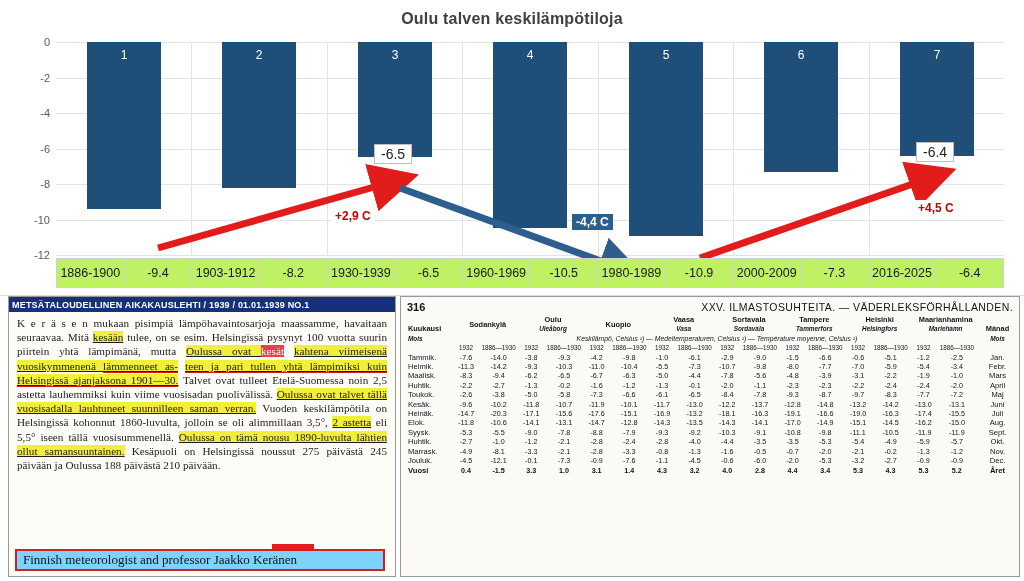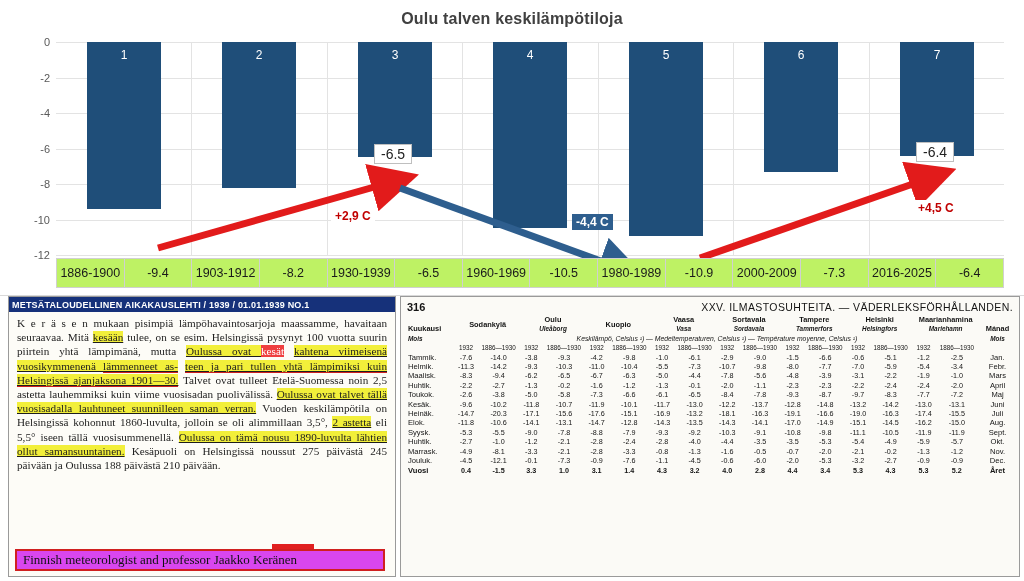--- a/index.html
+++ b/index.html
@@ -88,21 +88,21 @@
   }
   .hl-y{ background:#f2ef3a;text-decoration:underline; }
   .hl-r{ background:#ef3f3f; color:#fff; }
   .ul{ text-decoration:underline; }
   .ul-r{ border-bottom:1.5px solid #d02020; }
   #red-bar{
     position:absolute; left:263px; top:247px; width:42px; height:8px; background:#e02020;
   }
   #caption-box{
     position:absolute; left:6px; bottom:5px; width:370px; height:22px;
-    border:2px solid #d02020; background:#d946ef;
+    border:2px solid #d02020; background:#7dd3fc;
     display:flex; align-items:center; padding-left:6px;
     font-family:"Liberation Serif", serif; font-size:13px; color:#111;
   }
 
   
   #scan-right{
     position:absolute; left:400px; top:296px; width:620px; height:281px;
     background:#fbfaf6; border:1px solid #9a9a9a; overflow:hidden;
     font-family:Liberation Sans, sans-serif; color:#141414;
   }

